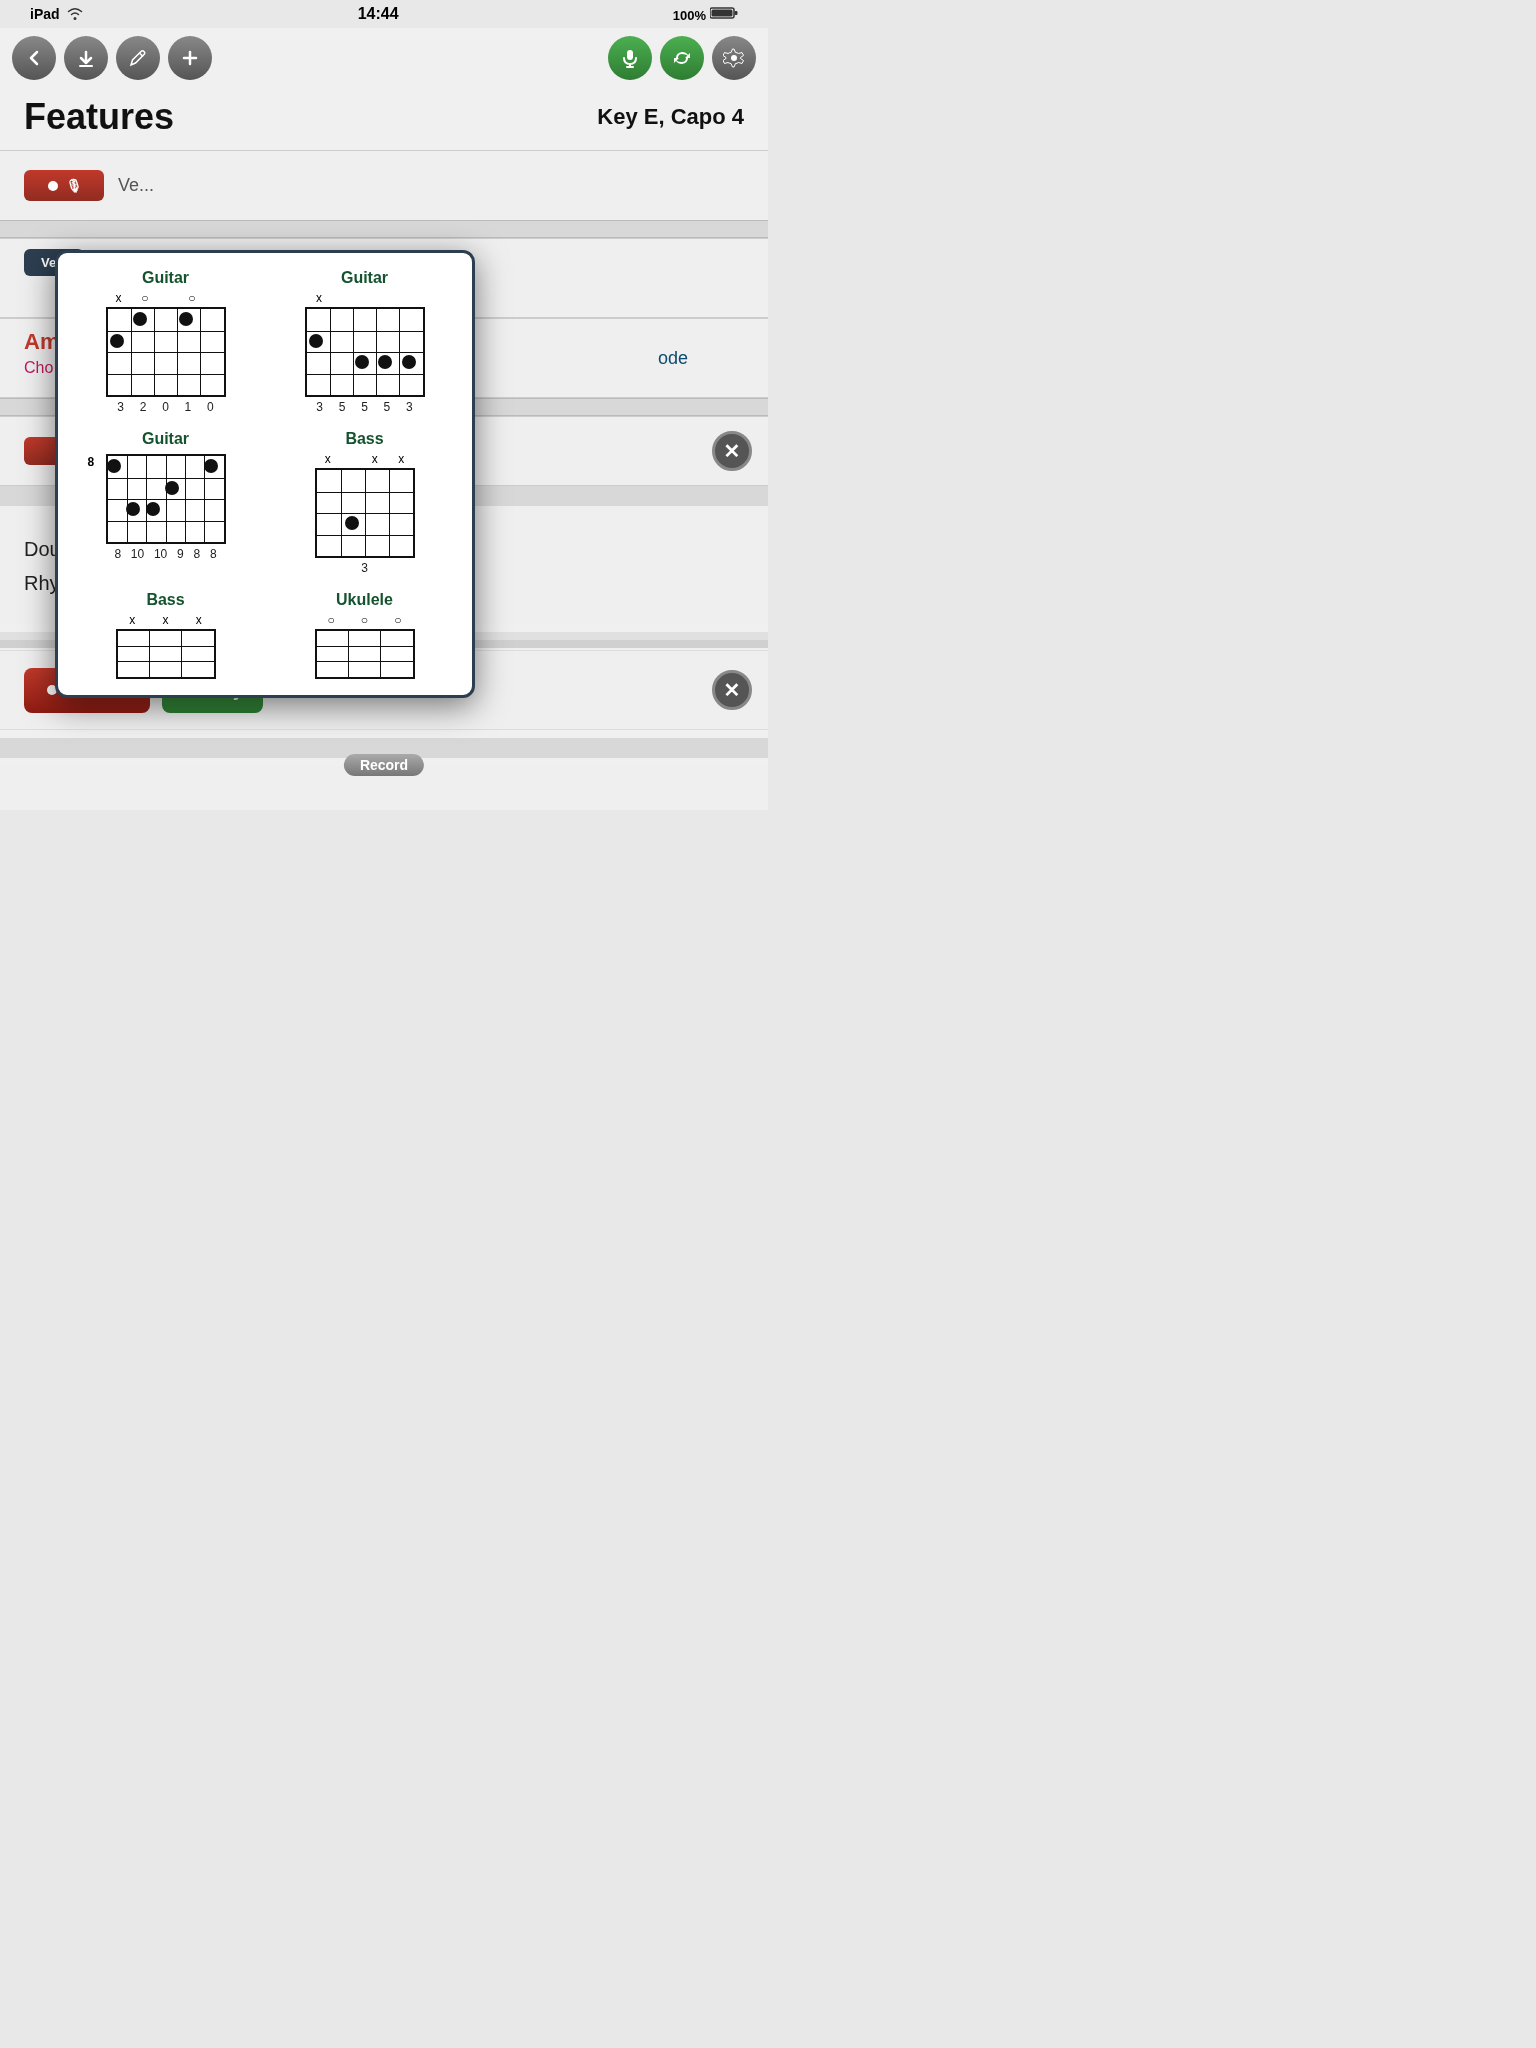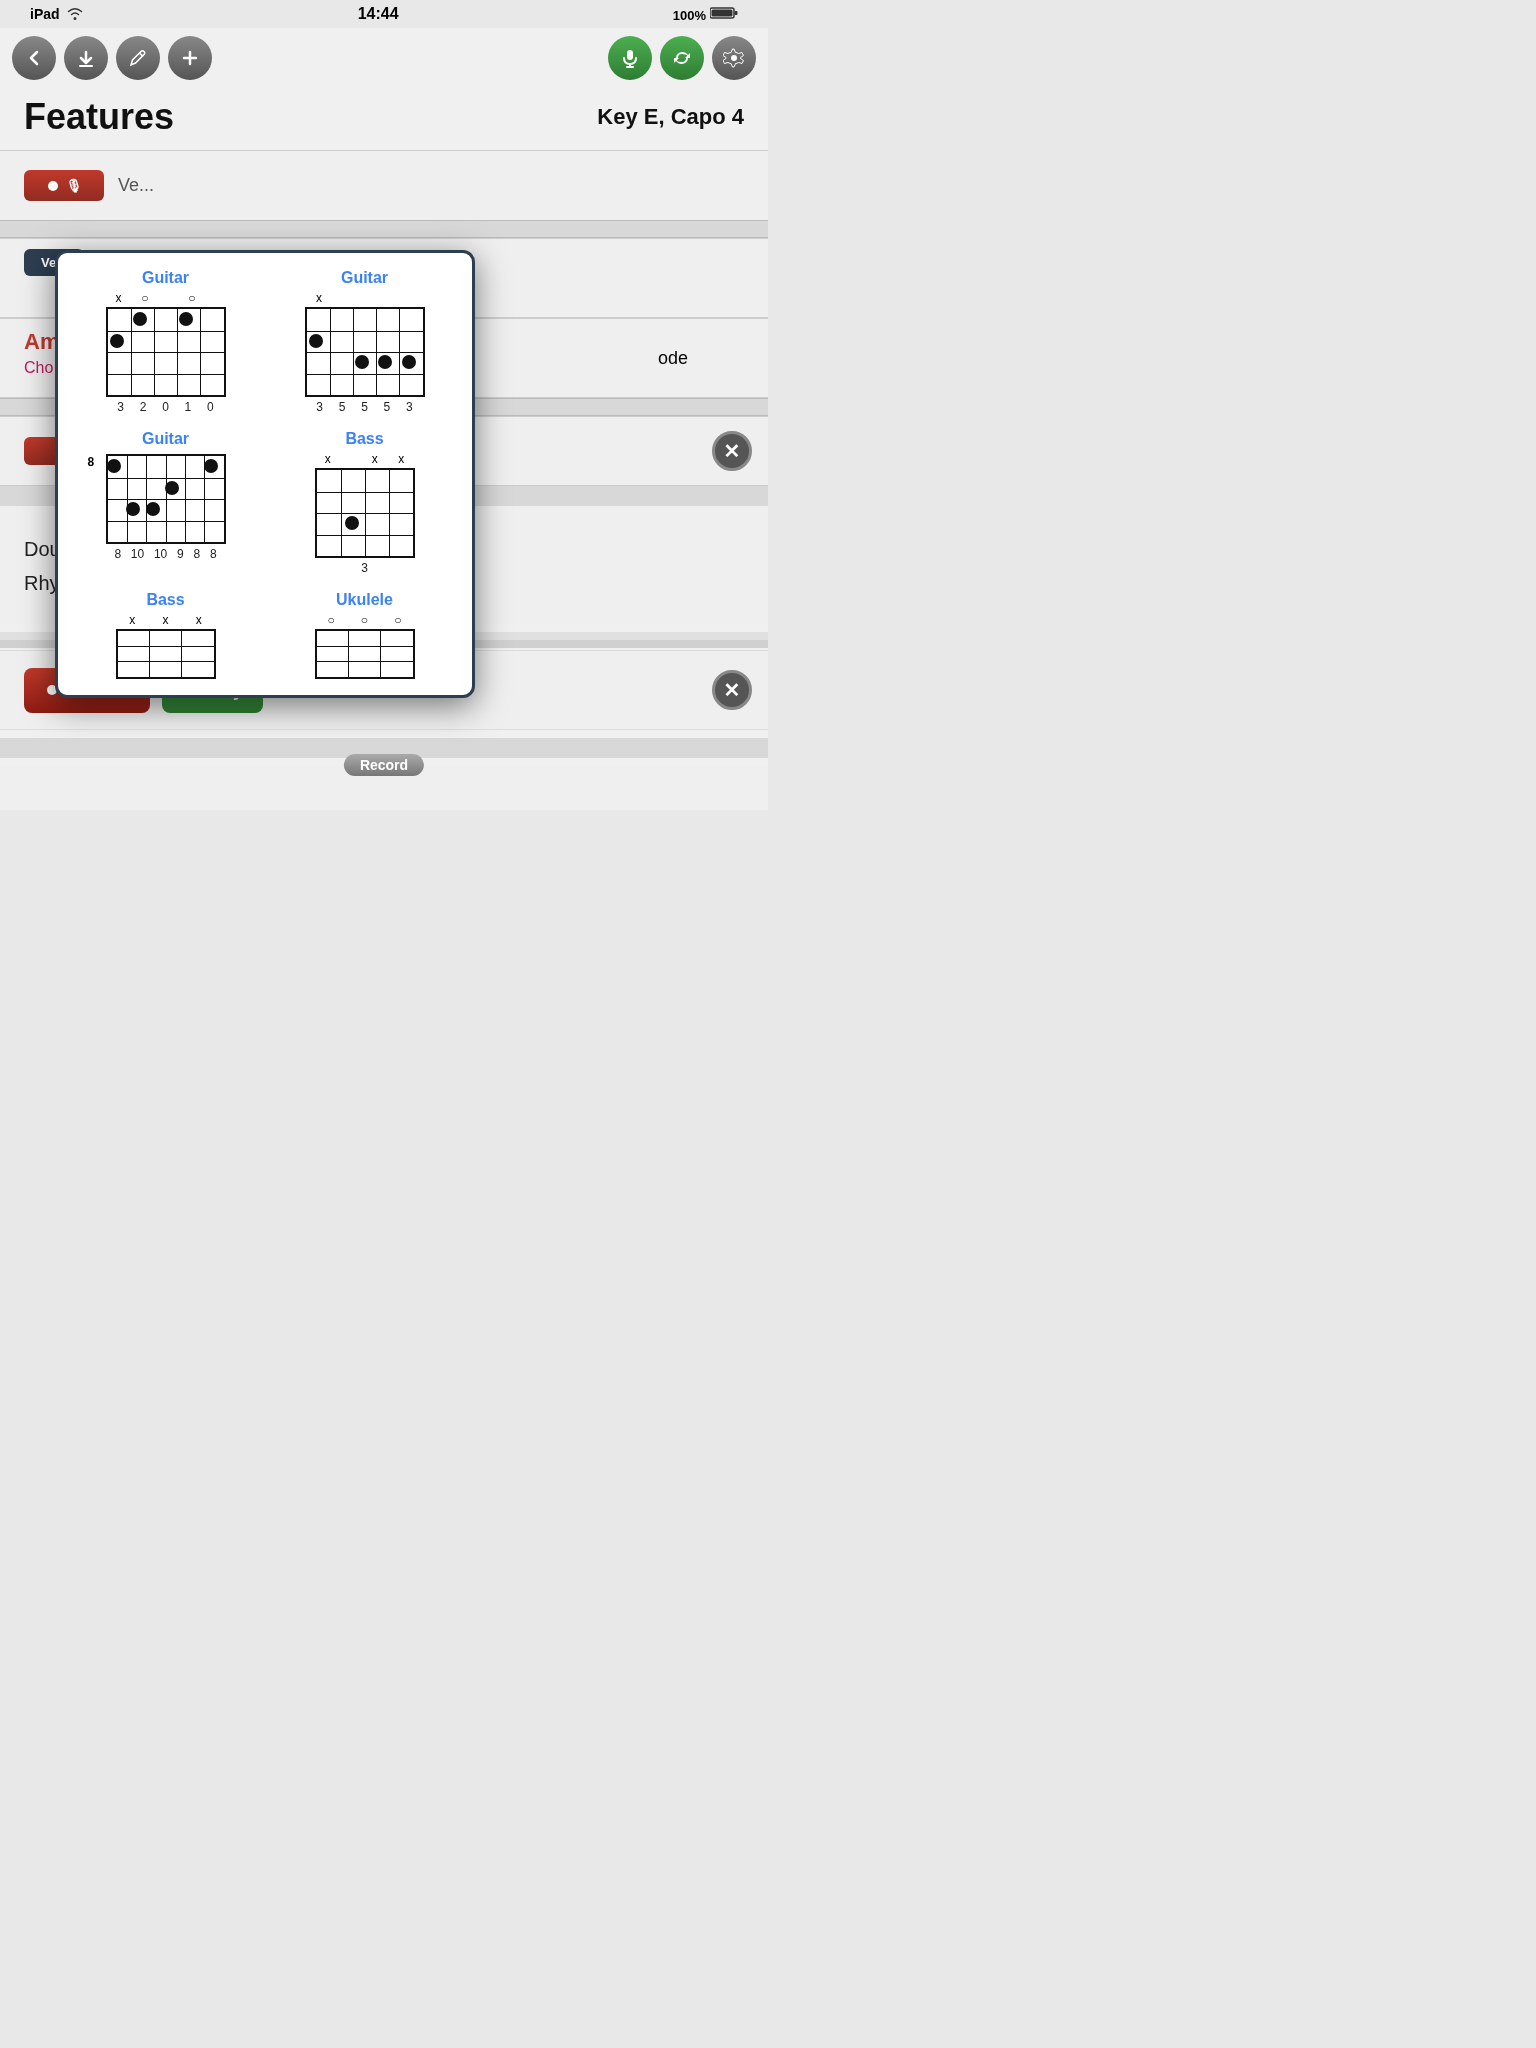--- a/index.html
+++ b/index.html
@@ -268,21 +268,21 @@
     
     .chord-diagram {
       display: flex;
       flex-direction: column;
       align-items: center;
     }
     .chord-diagram-label {
       font-size: 16px;
       font-weight: 700;
       margin-bottom: 4px;
-      color: #3b82f6;
+      color: #14532d;
     }
     .chord-numbers {
       display: flex;
       justify-content: space-around;
       width: 120px;
       font-size: 12px;
       color: #222;
       margin-top: 3px;
       padding: 0 4px;
     }
@@ -422,21 +422,21 @@
   </div>
 
   <div style="background:#efefef; border-top:1px solid #ccc; border-bottom:1px solid #ccc; padding:10px 24px; min-height:80px; position:relative;" class="lined-section">
     <div style="display:flex; align-items:flex-start; gap:14px;">
       <div>
         <div style="display:flex; gap:10px; align-items:center;">
           <span class="chord-label-red">Am</span>
         </div>
         <div class="chord-row-text">Cho</div>
       </div>
-      <span style="font-size:18px; color:#000000; position:absolute; right:80px; top:50%; transform:translateY(-50%);">ode</span>
+      <span style="font-size:18px; color:#0c4a6e; position:absolute; right:80px; top:50%; transform:translateY(-50%);">ode</span>
     </div>
   </div>
 
   <div class="content-separator"></div>
 
   <div style="background:#efefef; border-top:1px solid #ccc; border-bottom:1px solid #ccc; padding:12px 24px; min-height:70px; display:flex; align-items:center; position:relative;">
     <button class="record-pill">
       <svg width="12" height="12" viewBox="0 0 12 12">
           <circle cx="6" cy="6" r="4" fill="white"></circle>
         </svg>

